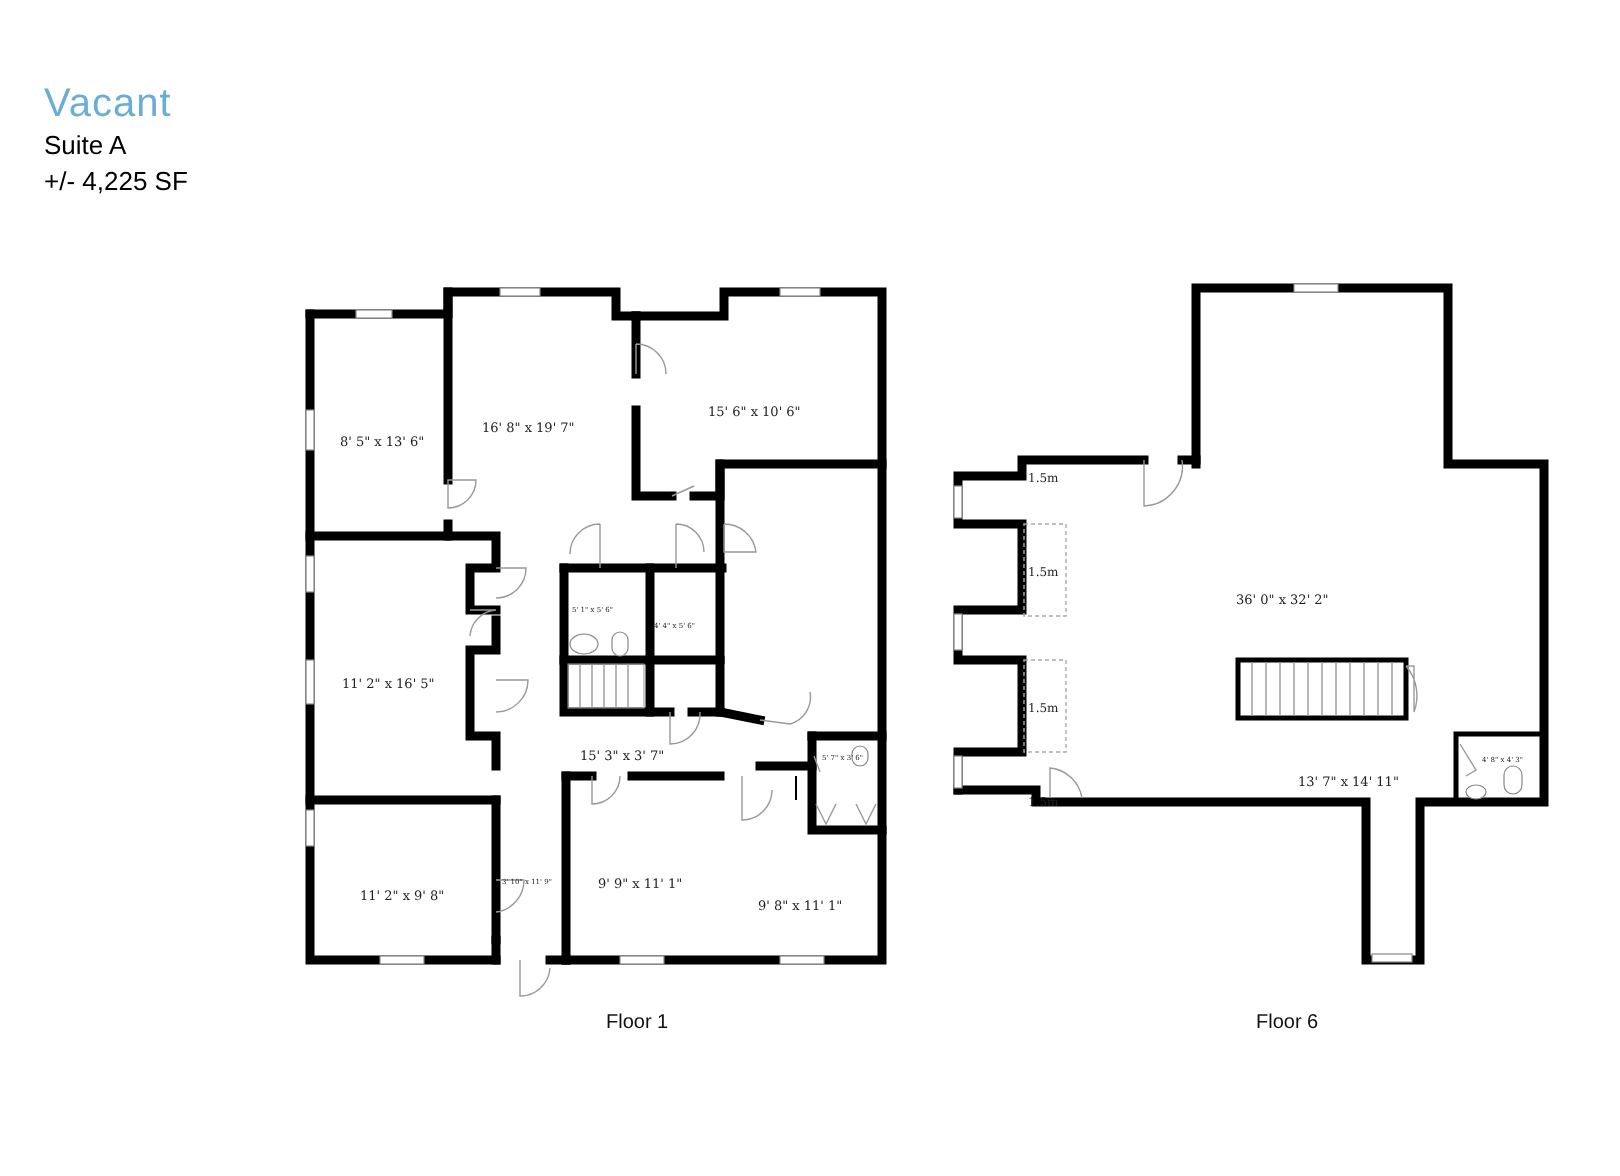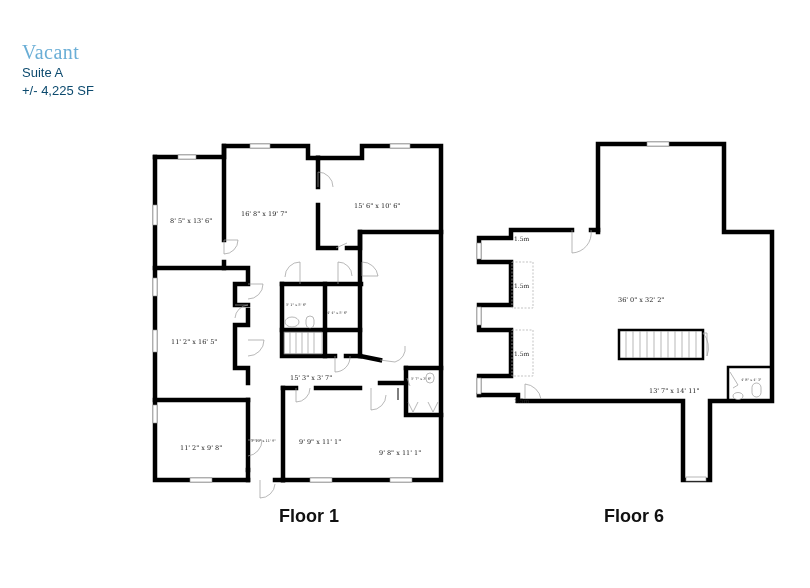--- a/index.html
+++ b/index.html
@@ -1,28 +1,28 @@
 <!DOCTYPE html>
 <html><head>
 <meta charset="utf-8">
 <style>
   html, body { margin:0; padding:0; background:#ffffff; }
   body { width:810px; height:588px; position:relative; overflow:hidden; font-family:"Liberation Sans", sans-serif; }
   .header { position:absolute; left:22px; top:40px; }
-  .status { font-size:20px; color:#6aaed6; letter-spacing:0.5px; line-height:24px;font-family:Liberation Serif, serif; }
-  .sub { font-size:13px; color:#0c4a6e; line-height:18px; }
+  .status { font-size:20px; color:#6aaed6; letter-spacing:0.5px; line-height:24px; }
+  .sub { font-size:13px; color:#000000; line-height:18px; }
   svg { position:absolute; left:0; top:0; }
   .wall { stroke:#000; stroke-width:4.5; fill:none; stroke-linecap:square; }
   .thin { stroke:#000; stroke-width:1; fill:none; }
   .door { stroke:#999; stroke-width:0.7; fill:none; }
   .win { fill:#fff; stroke:#888; stroke-width:0.6; }
   .room-label { font-family:"DejaVu Serif", serif; font-size:6.5px; fill:#222; }
   .tiny-label { font-family:"DejaVu Serif", serif; font-size:3.5px; fill:#222; }
   .dash { stroke:#aaa; stroke-width:0.7; stroke-dasharray:2,1.5; fill:none; }
-  .floor-label { position:absolute; font-size:18px; font-weight:bold; color:#111; }
+  .floor-label { position:absolute; font-size:10px; font-weight:normal; color:#111;margin-left:24px; }
 </style>
 </head>
 <body>
 
 <div class="header">
   <div class="status">Vacant</div>
   <div class="sub">Suite A</div>
   <div class="sub">+/- 4,225 SF</div>
 </div>
 

